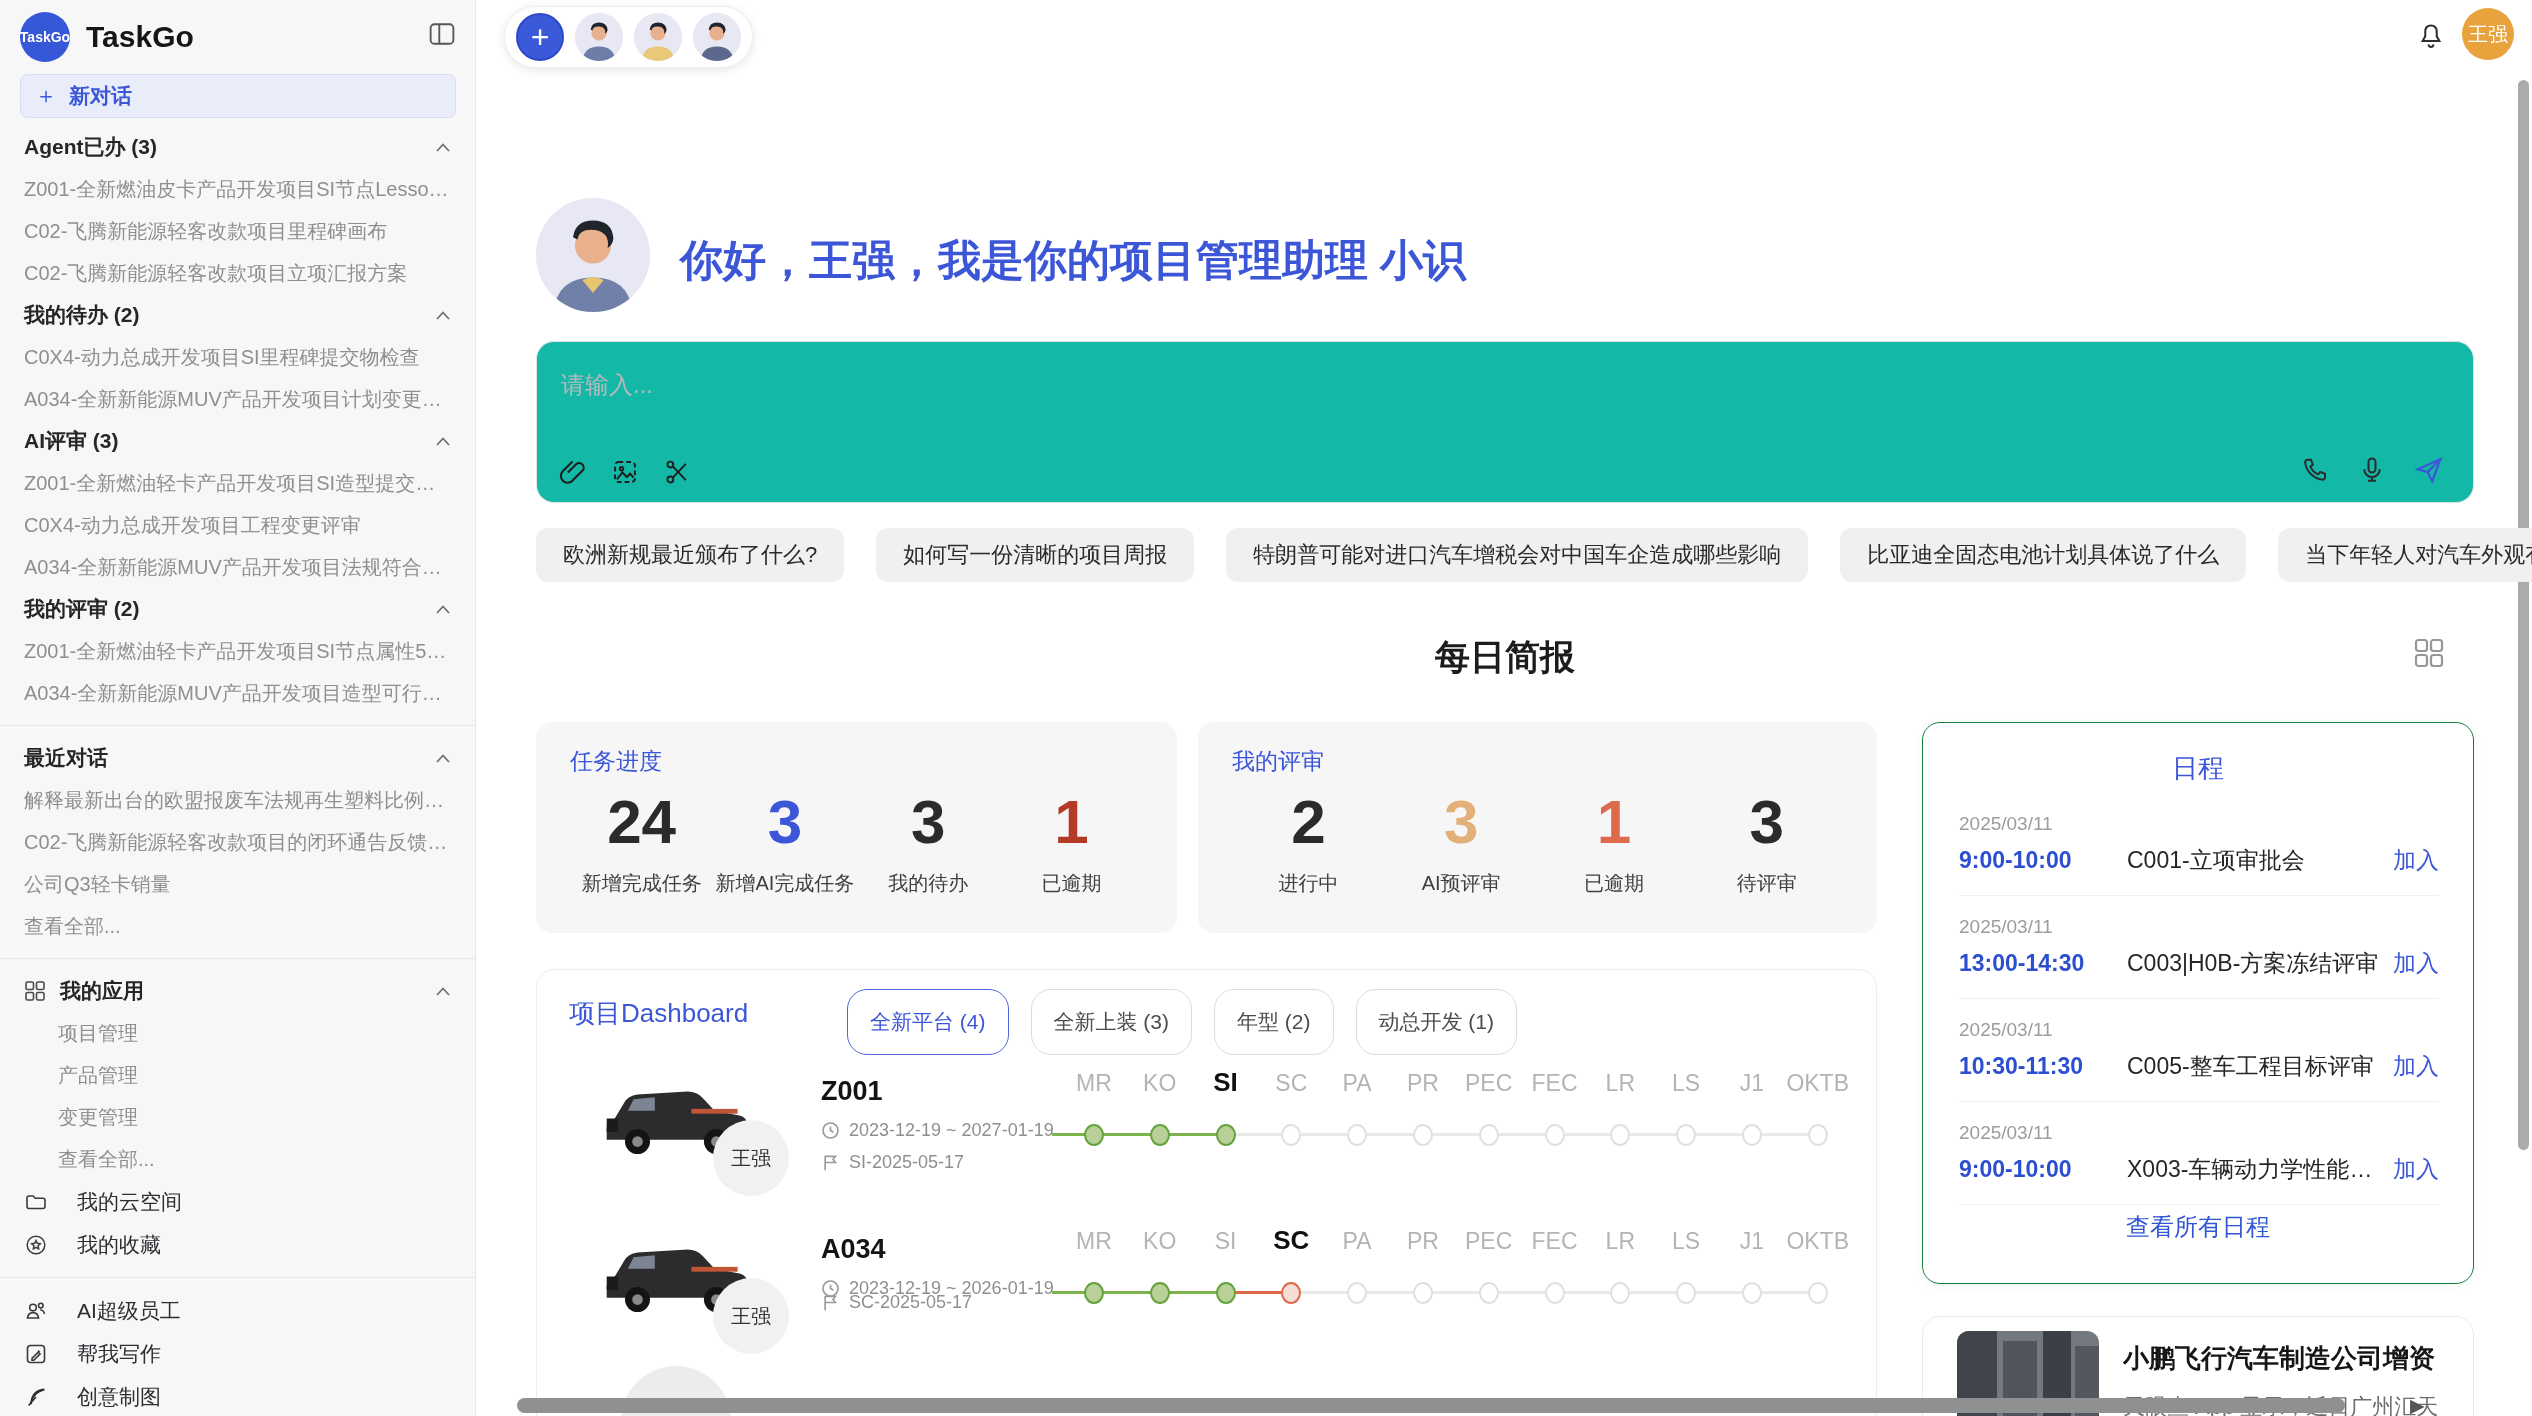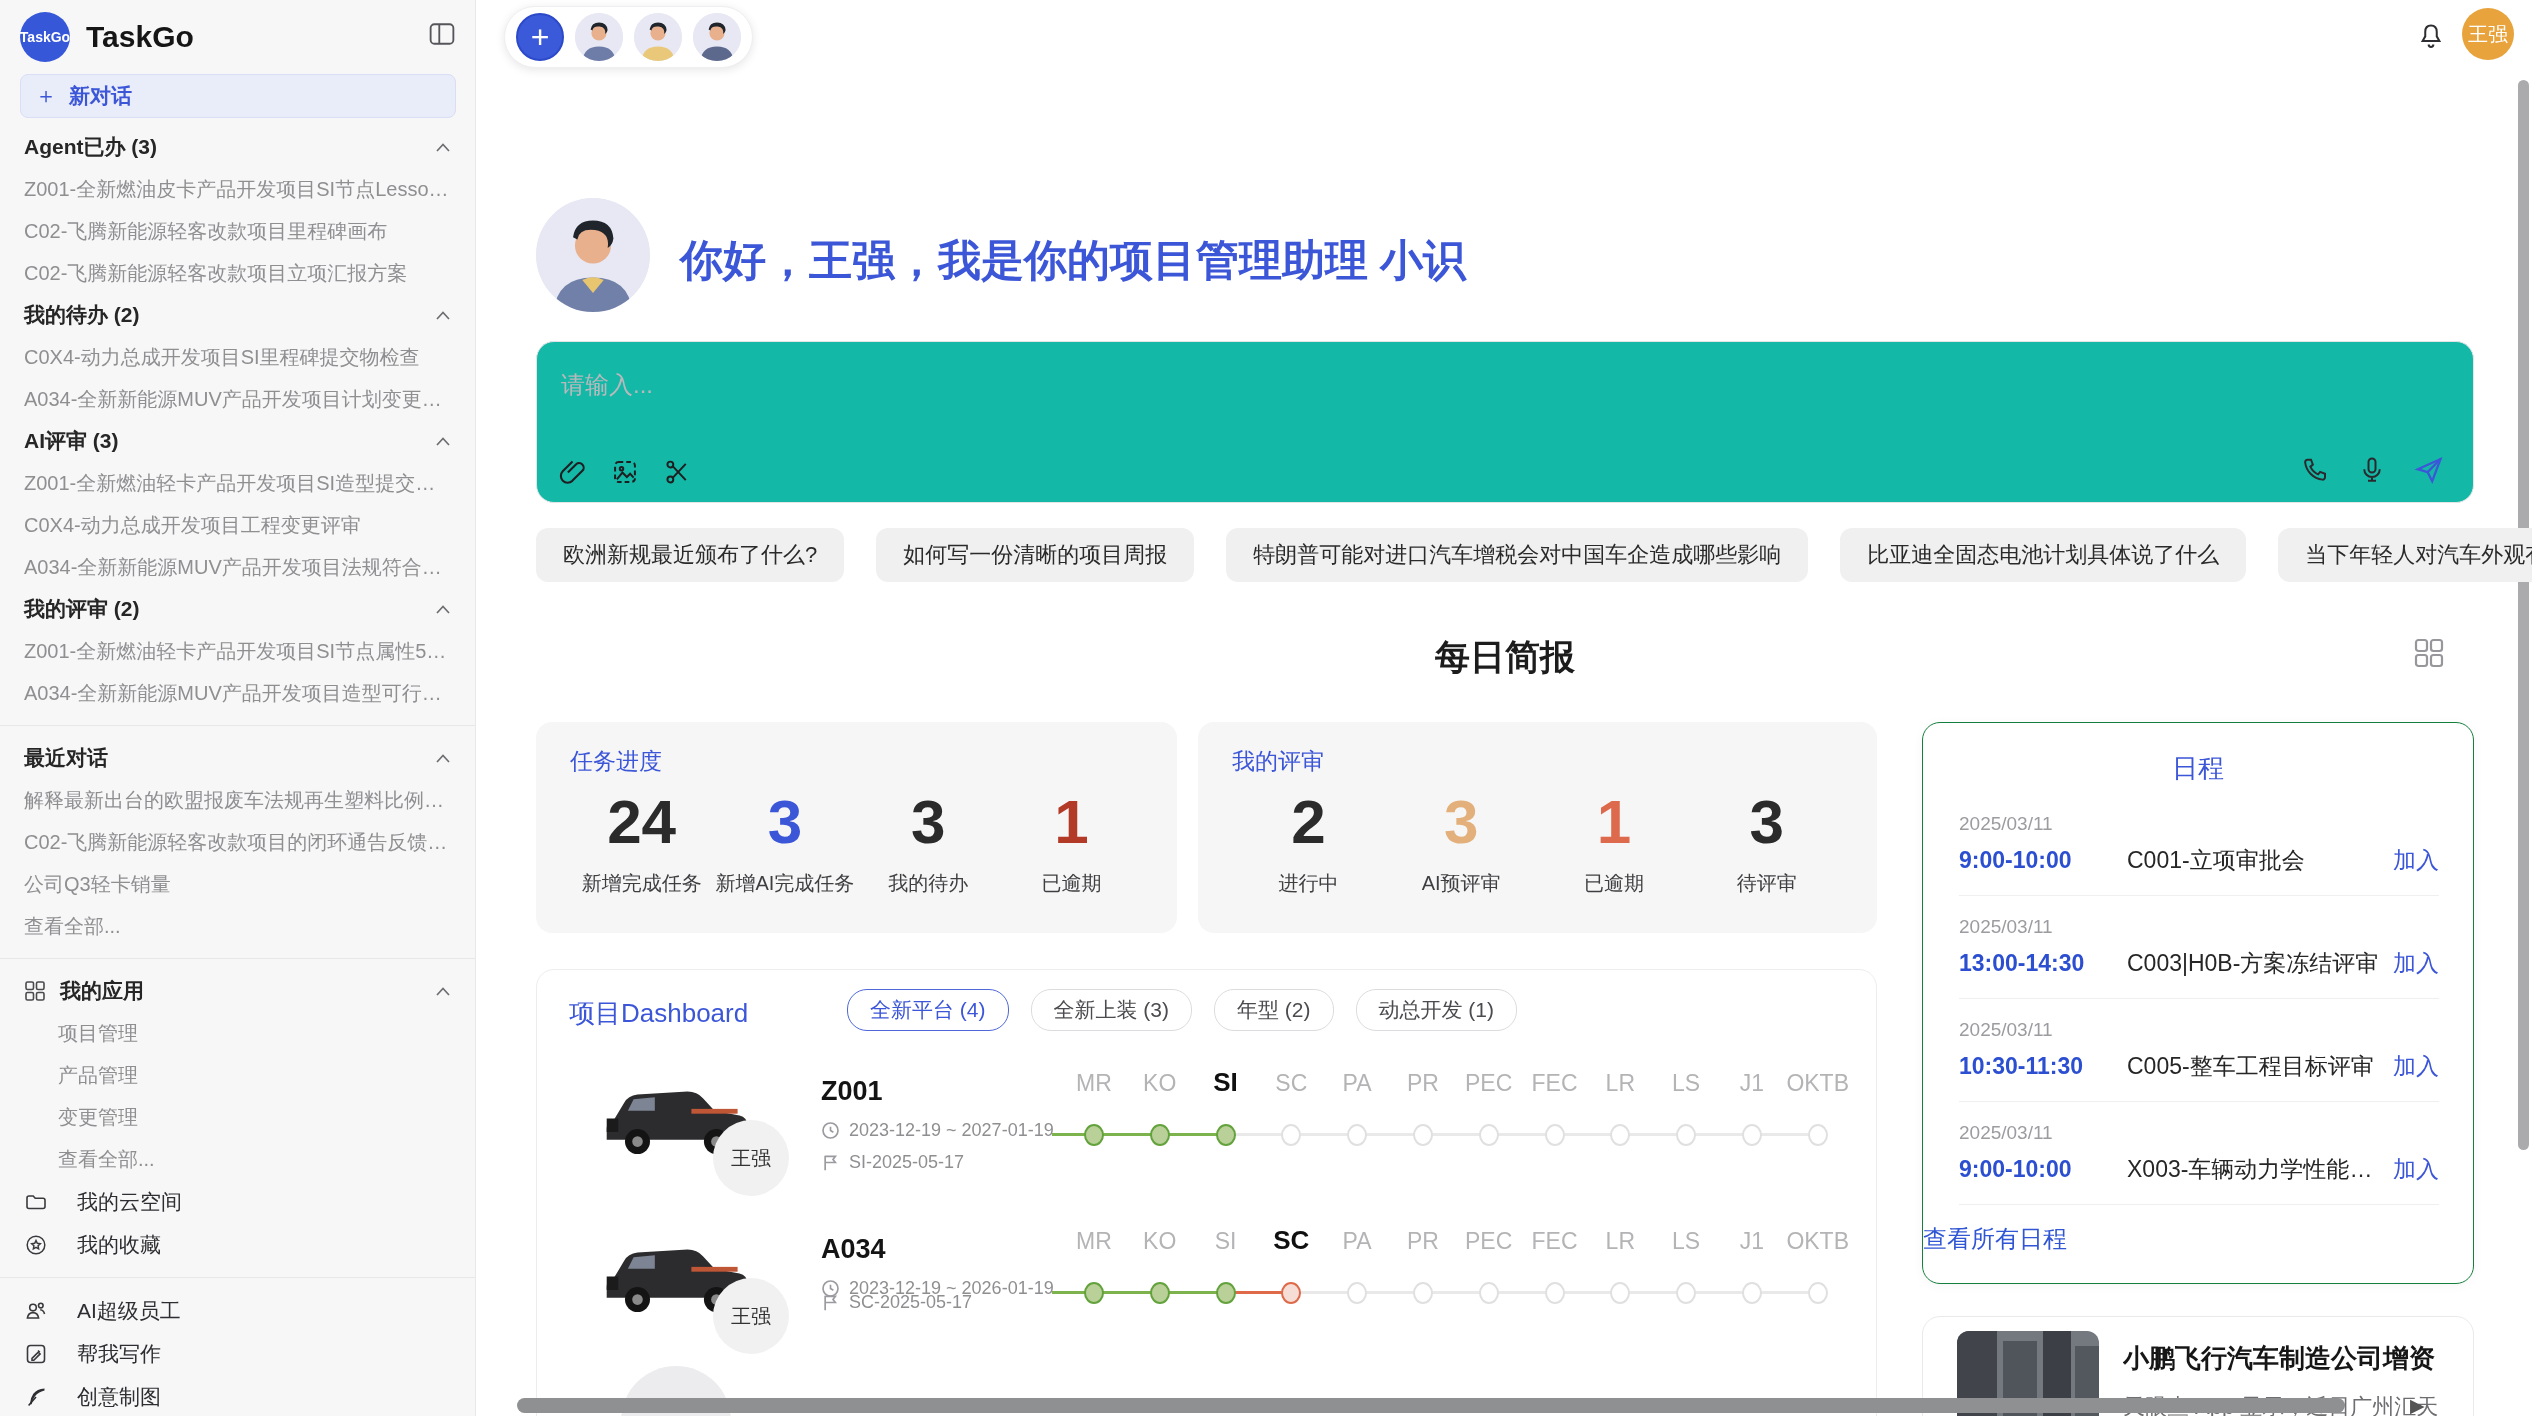--- a/index.html
+++ b/index.html
@@ -77,21 +77,21 @@
   .stat{flex:1;text-align:center;}
   .stat-val{font-size:62px;font-weight:600;line-height:1.05;}
   .stat-label{margin-top:16px;font-size:20px;color:#3f3f42;}
 
   
   .dash-card{position:absolute;left:536px;top:969px;width:1341px;height:470px;background:#fff;
              border:1px solid #ededee;border-radius:18px;box-sizing:border-box;overflow:hidden;}
   .dash-title{position:absolute;left:32px;top:26px;font-size:26px;color:#3c56d8;}
   .dash-tabs{position:absolute;left:310px;top:19px;display:flex;gap:22px;}
   .tab{height:40px;border-radius:20px;border:1px solid #dcdcde;display:flex;align-items:center;
-       padding:0 22px;font-size:21px;color:#4c4c50;background:#fff;cursor:pointer;white-space:nowrap;}
+       padding:12px 22px;font-size:21px;color:#4c4c50;background:#fff;cursor:pointer;white-space:nowrap;}
   .tab.active{border-color:#4f67d8;color:#3c56d8;}
   .proj-row{position:absolute;left:0;width:100%;height:152px;cursor:pointer;}
   .truck{position:absolute;left:62px;top:10px;width:154px;height:97px;}
   .owner{position:absolute;left:176px;top:60px;width:76px;height:76px;border-radius:50%;
          background:#f1f1f2;display:flex;align-items:center;justify-content:center;
          font-size:20px;color:#333;}
   .p-code{position:absolute;left:284px;top:16px;font-size:27px;font-weight:700;color:#141414;}
   .p-meta{position:absolute;left:284px;display:flex;gap:9px;align-items:center;font-size:18px;
           color:#8f8f92;}
   .mstrip{position:absolute;left:524px;top:10px;width:790px;height:96px;}
@@ -111,21 +111,21 @@
                  box-sizing:border-box;}
   .sch-title{text-align:center;margin-top:28px;font-size:26px;color:#3c56d8;}
   .sch-item{position:absolute;left:36px;right:34px;}
   .sch-date{font-size:19px;color:#9c9ca0;}
   .sch-main{display:flex;align-items:center;margin-top:10px;}
   .sch-time{width:168px;font-size:23px;color:#2b4fd0;font-weight:600;}
   .sch-name{flex:1;font-size:23px;color:#262626;white-space:nowrap;overflow:hidden;
             text-overflow:ellipsis;}
   .sch-join{font-size:23px;color:#3c56d8;cursor:pointer;margin-left:12px;}
   .sch-sep{position:absolute;left:36px;right:34px;height:1px;background:#efeff0;}
-  .sch-all{position:absolute;left:0;right:0;top:500px;font-size:24px;
+  .sch-all{position:absolute;left:0;right:0;top:488px;text-align:center;font-size:24px;
            color:#3056d4;cursor:pointer;}
 
   
   .news-card{position:absolute;left:1922px;top:1316px;width:552px;height:170px;background:#fff;
              border:1px solid #eaeaeb;border-radius:18px;box-sizing:border-box;overflow:hidden;
              cursor:pointer;}
   .news-img{position:absolute;left:34px;top:14px;width:142px;height:132px;border-radius:12px;
             overflow:hidden;}
   .news-title{position:absolute;left:200px;top:24px;right:18px;font-size:26px;font-weight:700;
               color:#161616;white-space:nowrap;overflow:hidden;}

